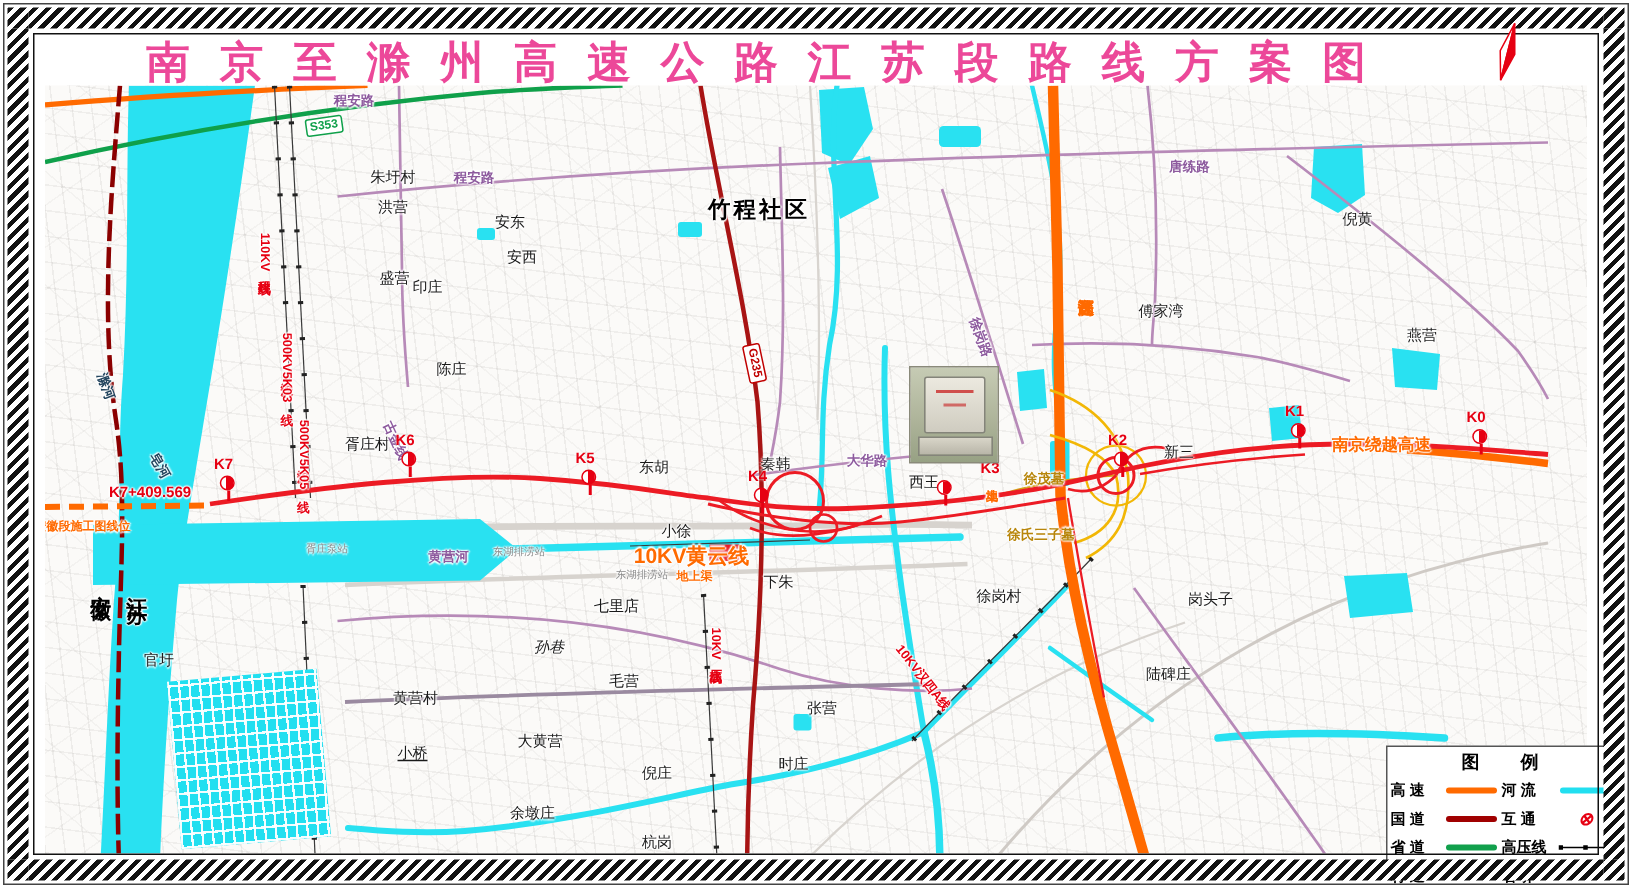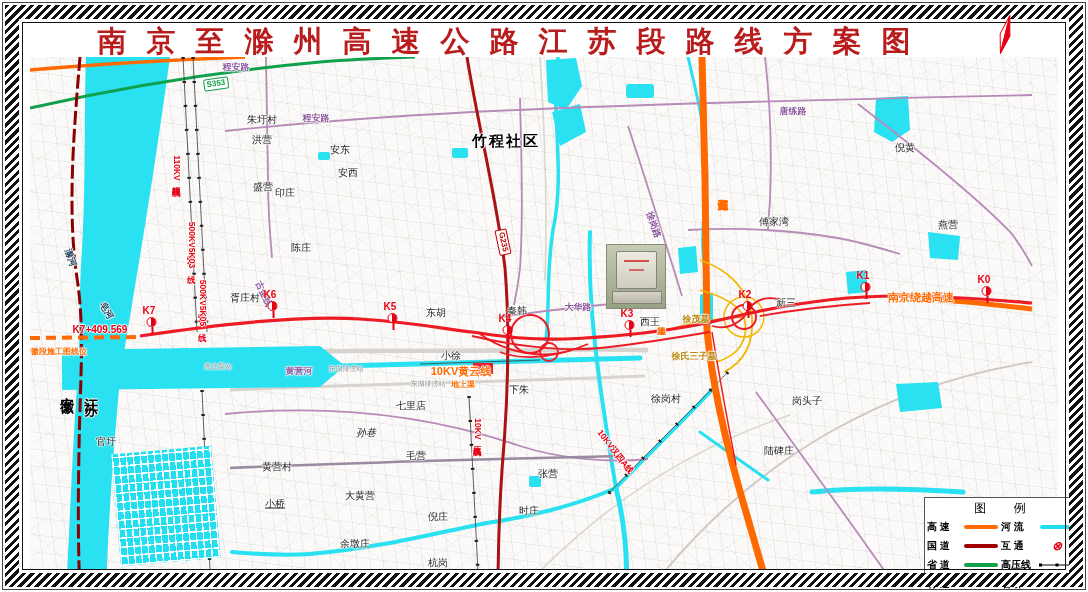--- a/index.html
+++ b/index.html
@@ -5,21 +5,21 @@
   html,body{margin:0;padding:0;}
   body{width:1088px;height:592px;position:relative;background:#fff;overflow:hidden;
        font-family:"Liberation Sans",sans-serif;}
   
   .frame-outline{position:absolute;inset:2px;border:1px solid #444;pointer-events:none;z-index:20;}
   .frame-ornament{position:absolute;inset:5px;border:14px solid #000;
        border-image:repeating-linear-gradient(135deg,#111 0 3px,#fff 3px 6px) 14;z-index:20;pointer-events:none;}
   .frame-innerline{position:absolute;inset:22px;border:1.5px solid #111;z-index:20;pointer-events:none;}
   
   .title{position:absolute;top:22px;left:0;right:60px;text-align:center;
-       font-family:"Liberation Serif",serif;font-weight:bold;font-size:29px;color:#b91c1c;
+       font-family:"Liberation Serif",serif;font-weight:bold;font-size:29px;color:#ec4899;
        letter-spacing:20px;white-space:nowrap;z-index:21;}
   
   .compass{position:absolute;left:992px;top:13px;z-index:21;}
   
   .map{position:absolute;left:30px;top:57px;width:1028px;height:512px;overflow:hidden;
        background-color:#fbfaf8;
        background-image:
         repeating-linear-gradient(83deg, rgba(120,115,110,.10) 0 1px, transparent 1px 13px),
         repeating-linear-gradient(7deg,  rgba(120,115,110,.09) 0 1px, transparent 1px 17px),
         repeating-linear-gradient(40deg, rgba(120,115,110,.06) 0 1px, transparent 1px 29px),
@@ -62,21 +62,21 @@
        border:1px solid #8a8a7a;background:linear-gradient(180deg,#c6cbb4 0%,#aeb49a 55%,#97a184 100%);}
   .photo .stone{position:absolute;left:16%;top:10%;width:66%;height:56%;
        background:linear-gradient(180deg,#ece9df,#cfccc0);border:1px solid #84847a;border-radius:2px;}
   .photo .stone i{position:absolute;left:18%;top:22%;width:64%;height:2px;background:rgba(200,30,30,.75);}
   .photo .stone b{position:absolute;left:30%;top:48%;width:40%;height:2px;background:rgba(200,30,30,.6);}
   .photo .base{position:absolute;left:8%;bottom:6%;width:84%;height:18%;
        background:linear-gradient(180deg,#d8d5c8,#b8b5a8);border:1px solid #84847a;}
   
   .legend{position:absolute;left:924px;top:497px;width:150px;height:77px;background:#fff;
        border:1px solid #555;z-index:9;}
-  .lg-title{text-align:center;font-weight:normal;font-size:12px;color:#000;letter-spacing:12px;
+  .lg-title{text-align:center;font-weight:bold;font-size:12px;color:#000;letter-spacing:12px;
        padding-left:12px;margin-top:2px;}
   .lg-grid{display:grid;grid-template-columns:33px 41px 38px 36px;row-gap:5px;
        padding:3px 1px 0 2px;align-items:center;}
   .lg-label{font-size:10px;font-weight:bold;color:#000;white-space:nowrap;}
   .lg-sw{display:flex;align-items:center;justify-content:center;}
   .sw-line{width:34px;height:4px;border-radius:2px;}
   .sw-dash{width:34px;height:4px;}
   .sw-x{font-size:12px;line-height:10px;color:#e60012;font-weight:bold;}
 </style>
 </head>
@@ -208,23 +208,23 @@
       <span class="lbl c-v" style="left: 310px; top: 92px;">安东</span>
       <span class="lbl c-v" style="left: 318px; top: 115px;">安西</span>
       <span class="lbl c-v" style="left: 233px; top: 129px;">盛营</span>
       <span class="lbl c-v" style="left: 255px; top: 135px;">印庄</span>
       <span class="lbl c-v" style="left: 271px; top: 190px;">陈庄</span>
       <span class="lbl c-v" style="left: 215px; top: 240px;">胥庄村</span>
       <span class="lbl c-vb" style="left: 476px; top: 84px;">竹程社区</span>
       <span class="lbl c-v" style="left: 406px; top: 255px;">东胡</span>
       <span class="lbl c-v" style="left: 421px; top: 298px;">小徐</span>
       <span class="lbl c-v" style="left: 487px; top: 253px;">秦韩</span>
-      <span class="lbl c-v" style="left: 620px; top: 265px; font-family: Liberation Mono, monospace;">西王</span>
+      <span class="lbl c-v" style="left: 586px; top: 265px;">西王</span>
       <span class="lbl c-v" style="left: 756px; top: 245px;">新三</span>
-      <span class="lbl c-v" style="left: 744px; top: 164px;">傅家湾</span>
+      <span class="lbl c-v" style="left: 744px; top: 151px;">傅家湾</span>
       <span class="lbl c-v" style="left: 918px; top: 167px;">燕营</span>
       <span class="lbl c-v" style="left: 875px; top: 90px;">倪黄</span>
       <span class="lbl c-v" style="left: 489px; top: 332px;">下朱</span>
       <span class="lbl c-v" style="left: 381px; top: 348px;">七里店</span>
       <span class="lbl c-v" style="left: 336px; top: 375px; font-style: italic;">孙巷</span>
       <span class="lbl c-v" style="left: 386px; top: 398px;">毛营</span>
       <span class="lbl c-v" style="left: 247px; top: 409px;">黄营村</span>
       <span class="lbl c-v" style="left: 245px; top: 446px; text-decoration: underline;">小桥</span>
       <span class="lbl c-v" style="left: 330px; top: 438px;">大黄营</span>
       <span class="lbl c-v" style="left: 408px; top: 459px;">倪庄</span>
@@ -249,21 +249,21 @@
       <span class="lbl c-p" style="left: 233px; top: 237px; transform: translate(-50%, -50%) rotate(65deg);">古金线</span>
       <span class="lbl c-r" style="left: 70px; top: 272px; font-size: 10px;">K7+409.569</span>
       <span class="lbl c-r vert" style="left: 146px; top: 111px;">110KV姚程线</span>
       <span class="lbl c-r vert" style="left: 161px; top: 188px;">500KV汉安5K03线</span>
       <span class="lbl c-r vert" style="left: 172px; top: 246px;">500KV汉安5K05线</span>
       <span class="lbl c-r vert" style="left: 447px; top: 372px;">10KV高压线</span>
       <span class="lbl c-r" style="left: 585px; top: 395px; transform: translate(-50%, -50%) rotate(52deg);">10KV汉四A线</span>
       <span class="lbl c-o vert" style="left: 693px; top: 133px; font-size: 11px;">长深高速</span>
       <span class="lbl c-o" style="left: 891px; top: 240px; font-size: 11px;">南京绕越高速</span>
       <span class="lbl c-o" style="left: 25px; top: 295px; font-size: 8px;">安徽段施工图线位</span>
-      <span class="lbl c-o" style="left: 431px; top: 314px; font-size: 11px;">10KV黄云线</span>
+      <span class="lbl c-o" style="left: 431px; top: 314px; font-size: 14px;">10KV黄云线</span>
       <span class="lbl c-o" style="left: 433px; top: 328px; font-size: 8px;">地上渠</span>
       <span class="lbl c-o vert" style="left: 630px; top: 263px; font-size: 8px;">地上渠</span>
       <span class="lbl c-y" style="left: 666px; top: 263px;">徐茂墓</span>
       <span class="lbl c-y" style="left: 664px; top: 300px;">徐氏三子墓</span>
       <span class="lbl c-g" style="left: 316px; top: 312px;">东湖排涝站</span>
       <span class="lbl c-g" style="left: 398px; top: 327px;">东湖排涝站</span>
       <span class="lbl c-g" style="left: 188px; top: 310px;">胥庄泵站</span>
       <span class="shield green" style="left: 186px; top: 27px; transform: translate(-50%, -50%) rotate(-8deg);">S353</span>
       <span class="shield red" style="left: 473px; top: 185px; transform: translate(-50%, -50%) rotate(78deg);">G235</span>
       <div class="pinwrap" style="left: 957px; top: 246px;">
@@ -278,21 +278,21 @@
       <span class="klabel" style="left: 833px; top: 218px;">K1</span>
       <div class="pinwrap" style="left: 718px; top: 261px;">
         <div class="pinhead"></div>
         <div class="pinstem"></div>
       </div>
       <span class="klabel" style="left: 715px; top: 237px;">K2</span>
       <div class="pinwrap" style="left: 600px; top: 280px;">
         <div class="pinhead"></div>
         <div class="pinstem"></div>
       </div>
-      <span class="klabel" style="left: 597px; top: 256px;">K3</span>
+      <span class="klabel" style="left: 630px; top: 256px;">K3</span>
       <div class="pinwrap" style="left: 478px; top: 285px;">
         <div class="pinhead"></div>
         <div class="pinstem"></div>
       </div>
       <span class="klabel" style="left: 475px; top: 261px;">K4</span>
       <div class="pinwrap" style="left: 363px; top: 273px;">
         <div class="pinhead"></div>
         <div class="pinstem"></div>
       </div>
       <span class="klabel" style="left: 360px; top: 249px;">K5</span>

